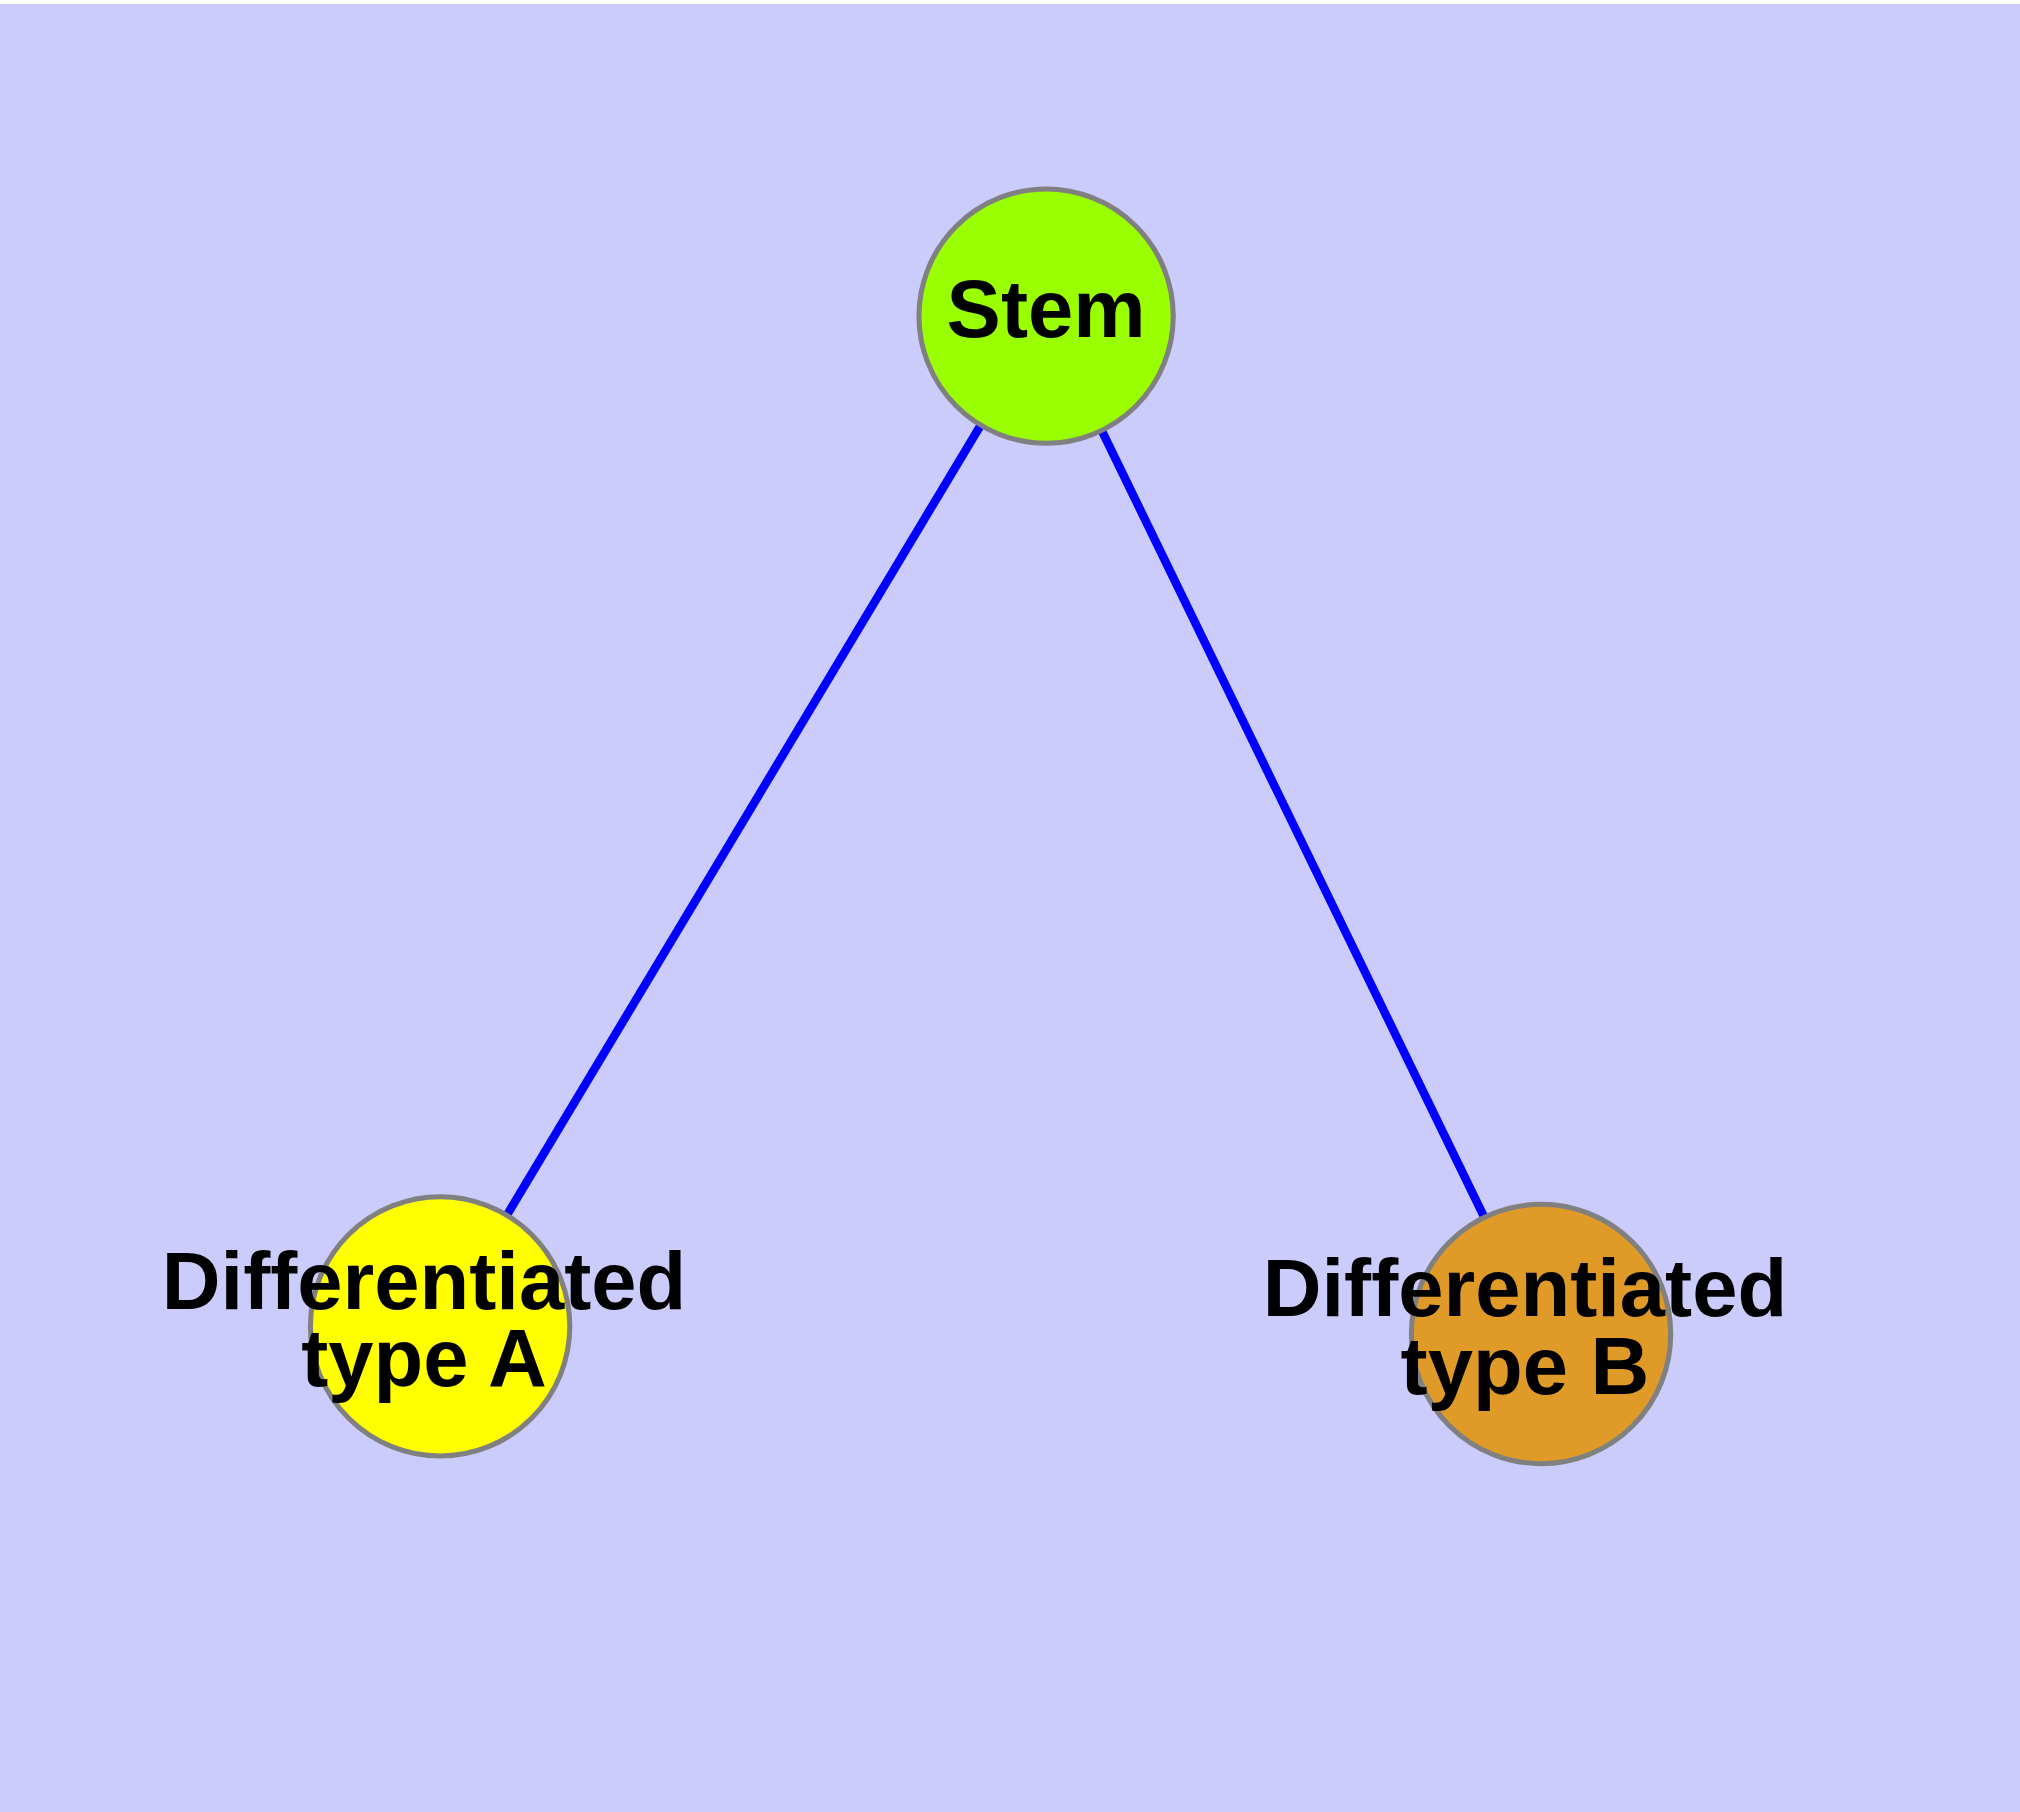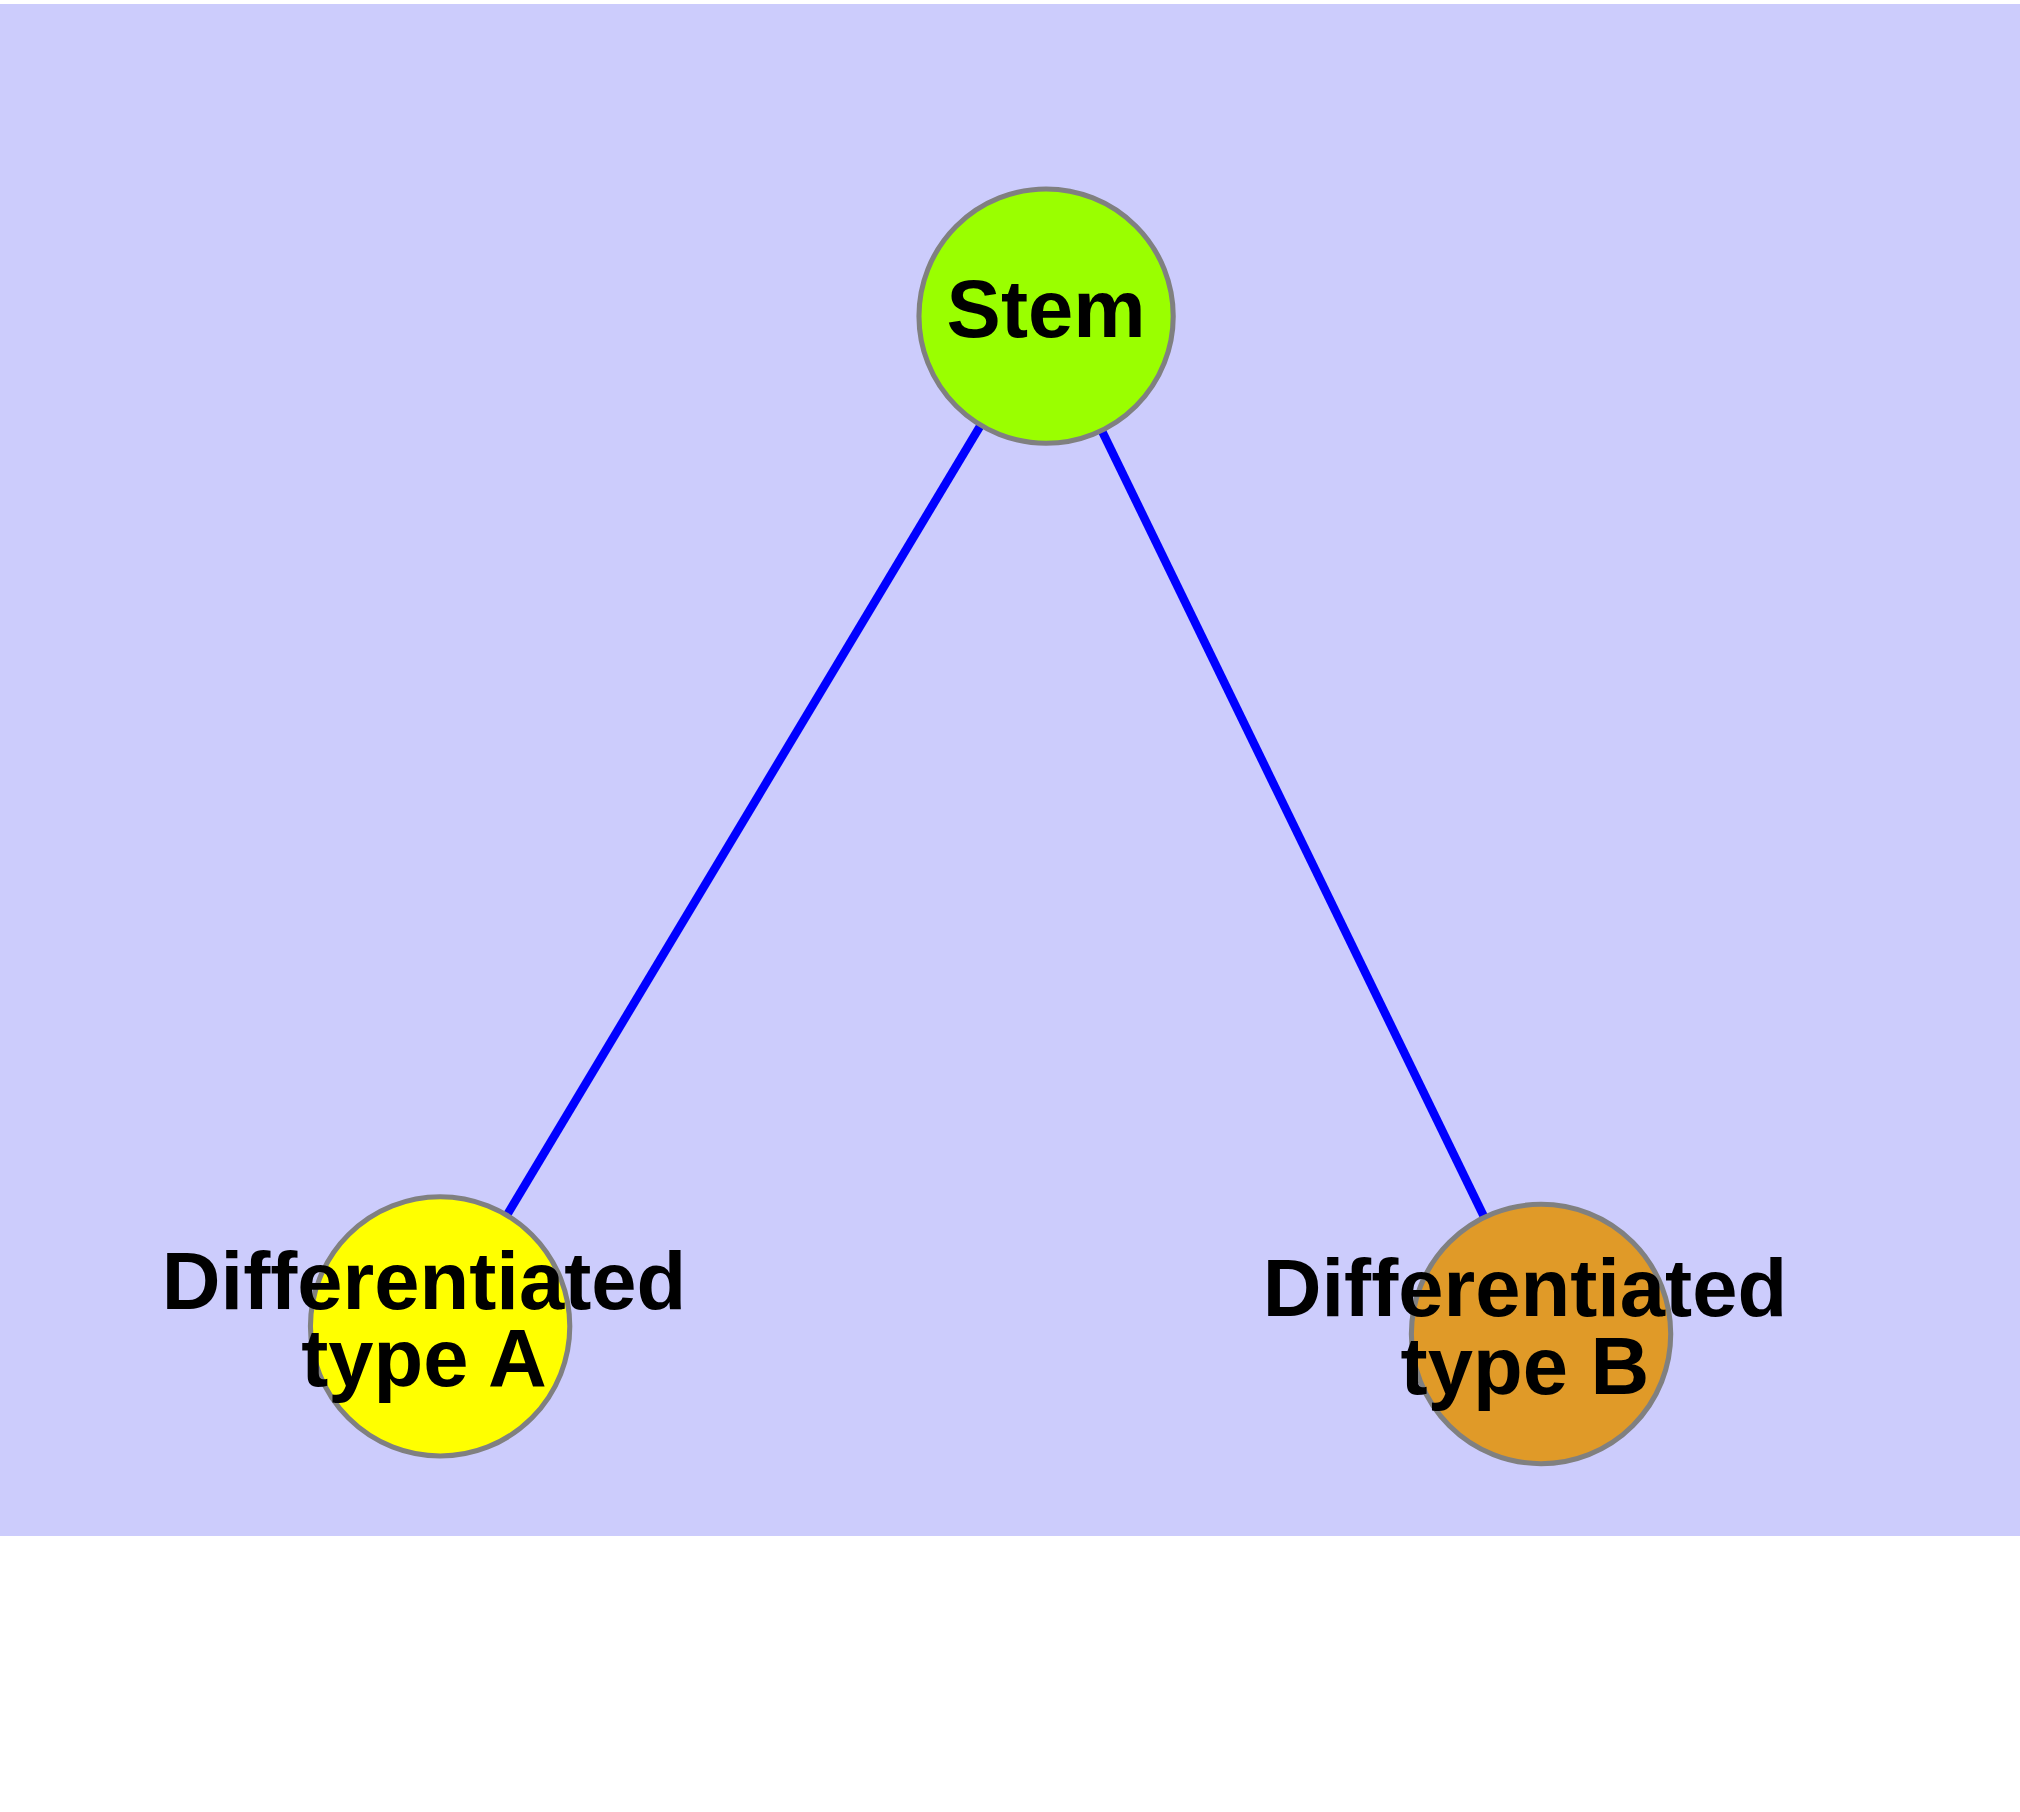--- a/index.html
+++ b/index.html
@@ -4,21 +4,21 @@
 <title>Cell Differentiation Graph</title>
 <style>
   html, body {
     margin: 0;
     padding: 0;
     background: #ffffff;
   }
   #canvas {
     position: relative;
     width: 2021px;
-    height: 1536px;
+    height: 1812px;
     background: #ffffff;
     overflow: hidden;
     font-family: "Liberation Sans", sans-serif;
   }
   #plot-area {
     position: absolute;
     left: 0;
     top: 4.2px;
     width: 2021px;
     height: 1808px;

